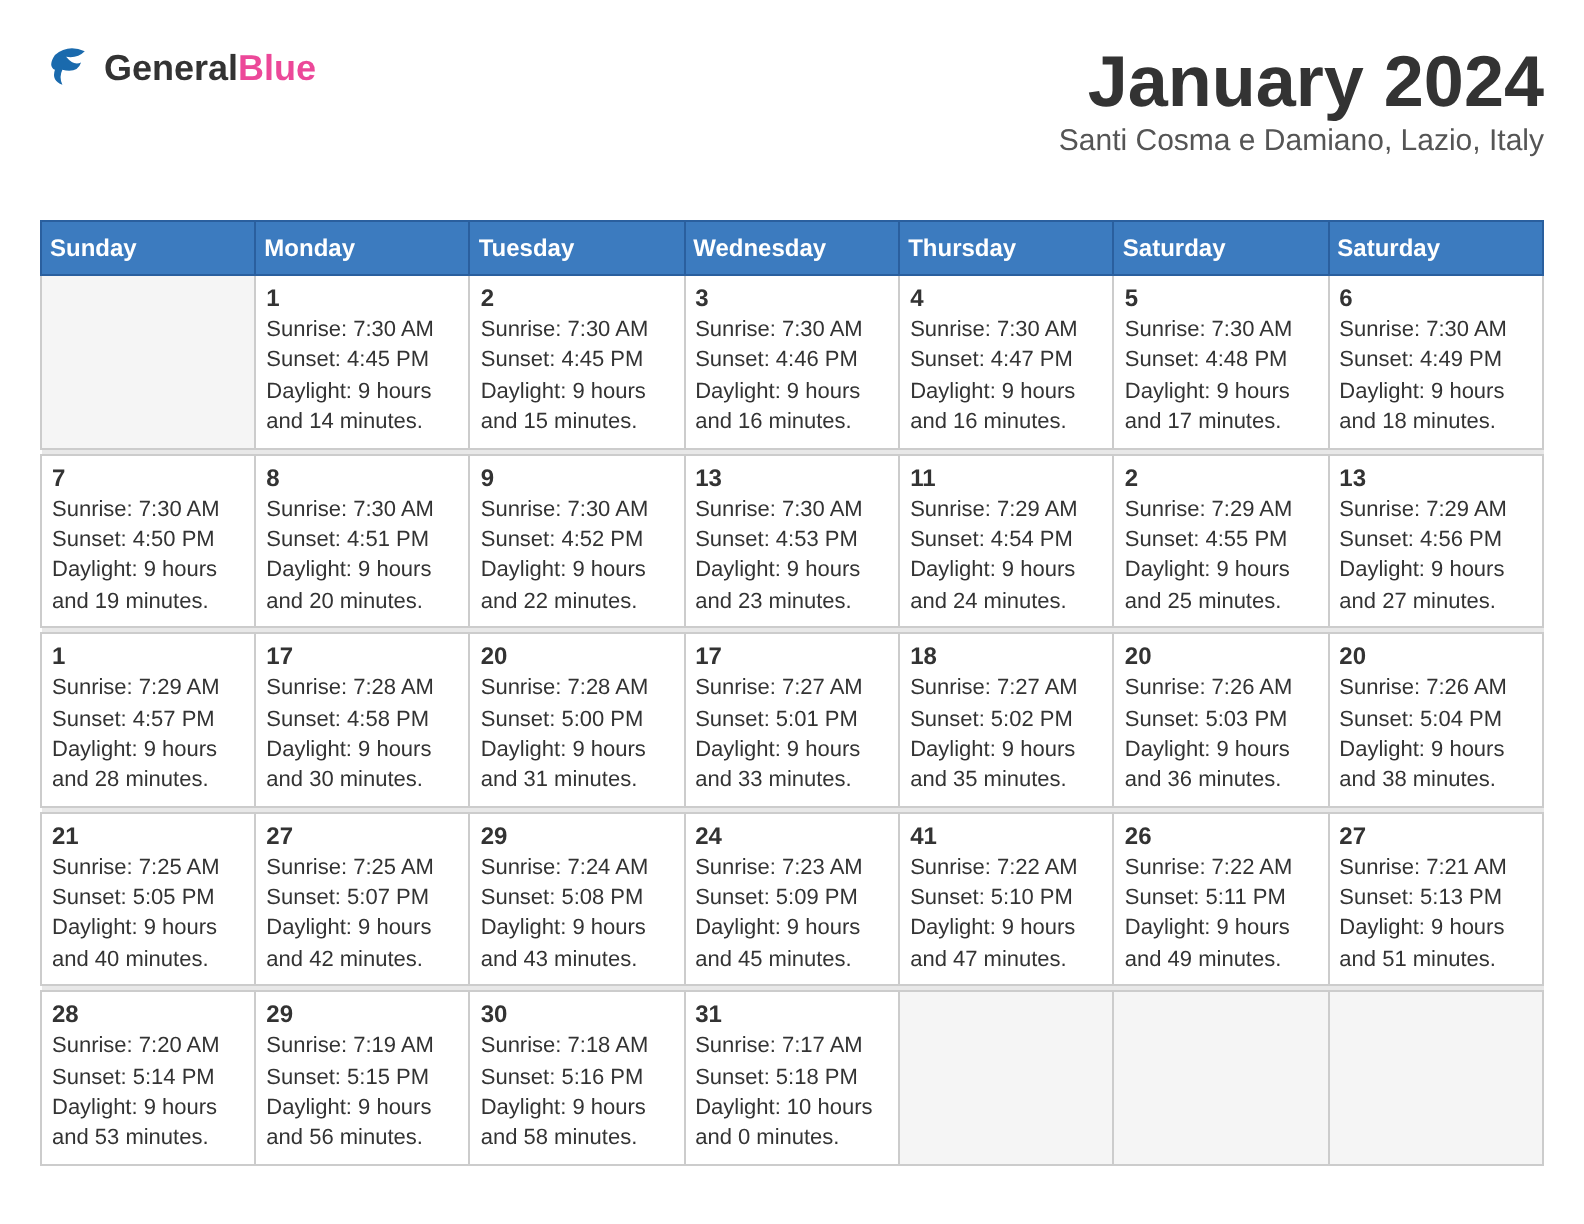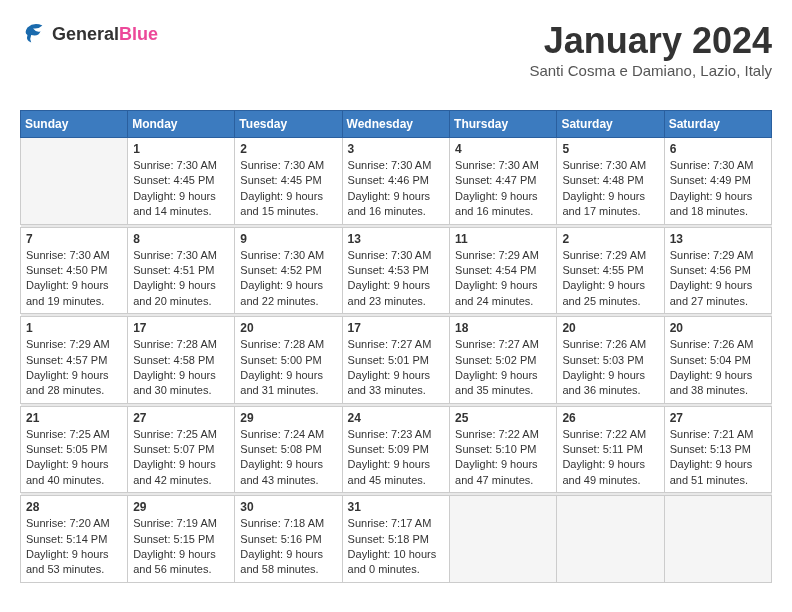--- a/index.html
+++ b/index.html
@@ -240,21 +240,21 @@
         </td>
         <td>
           <div class="day-num">29</div>
           <div class="day-detail">Sunrise: 7:24 AM<br>Sunset: 5:08 PM<br>Daylight: 9 hours<br>and 43 minutes.</div>
         </td>
         <td>
           <div class="day-num">24</div>
           <div class="day-detail">Sunrise: 7:23 AM<br>Sunset: 5:09 PM<br>Daylight: 9 hours<br>and 45 minutes.</div>
         </td>
         <td>
-          <div class="day-num">25</div>
+          <div class="day-num">41</div>
           <div class="day-detail">Sunrise: 7:22 AM<br>Sunset: 5:10 PM<br>Daylight: 9 hours<br>and 47 minutes.</div>
         </td>
         <td>
           <div class="day-num">26</div>
           <div class="day-detail">Sunrise: 7:22 AM<br>Sunset: 5:11 PM<br>Daylight: 9 hours<br>and 49 minutes.</div>
         </td>
         <td>
           <div class="day-num">27</div>
           <div class="day-detail">Sunrise: 7:21 AM<br>Sunset: 5:13 PM<br>Daylight: 9 hours<br>and 51 minutes.</div>
         </td>

